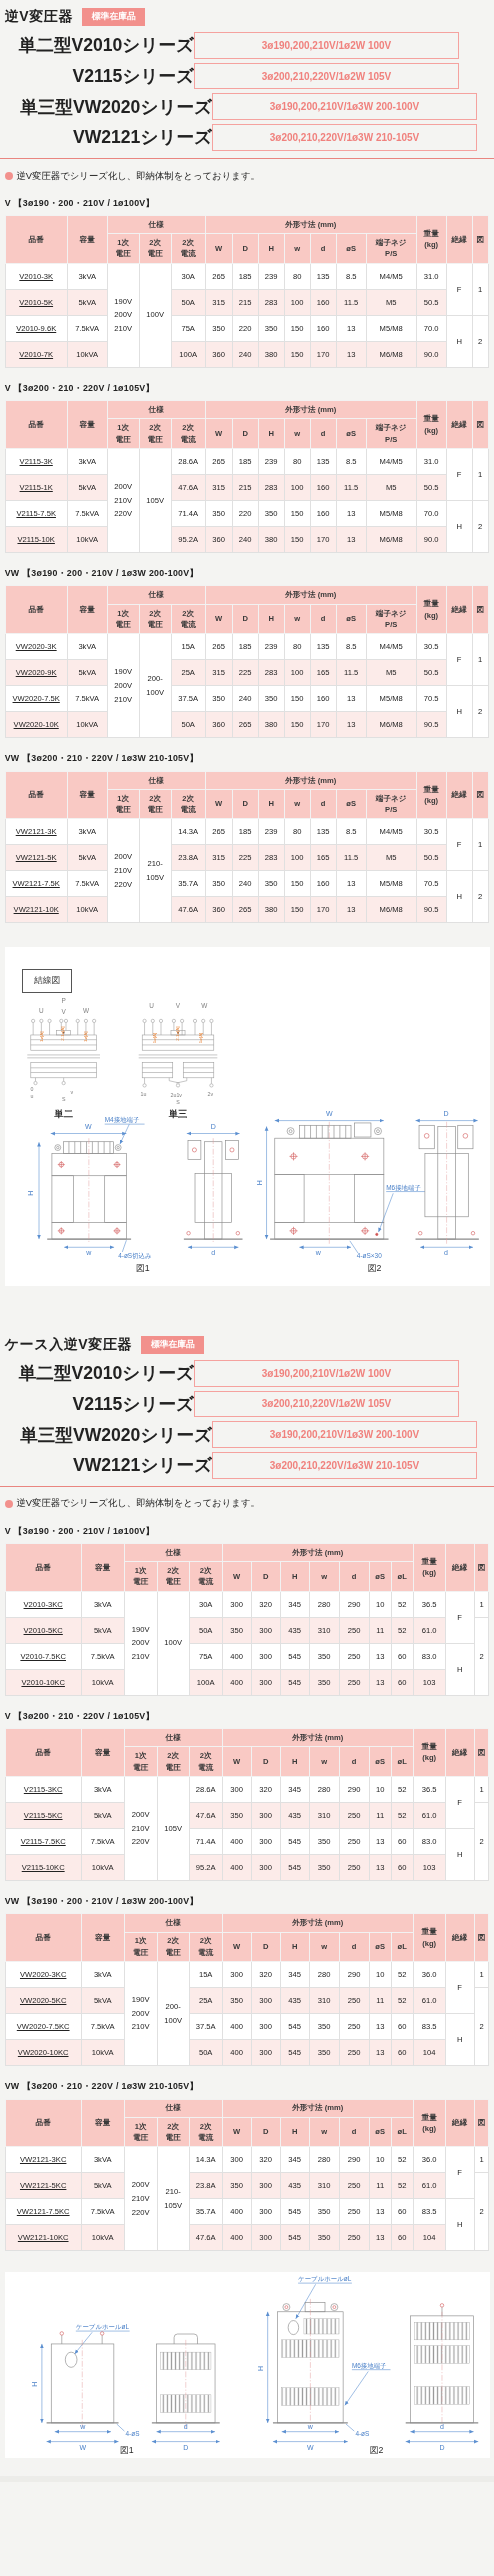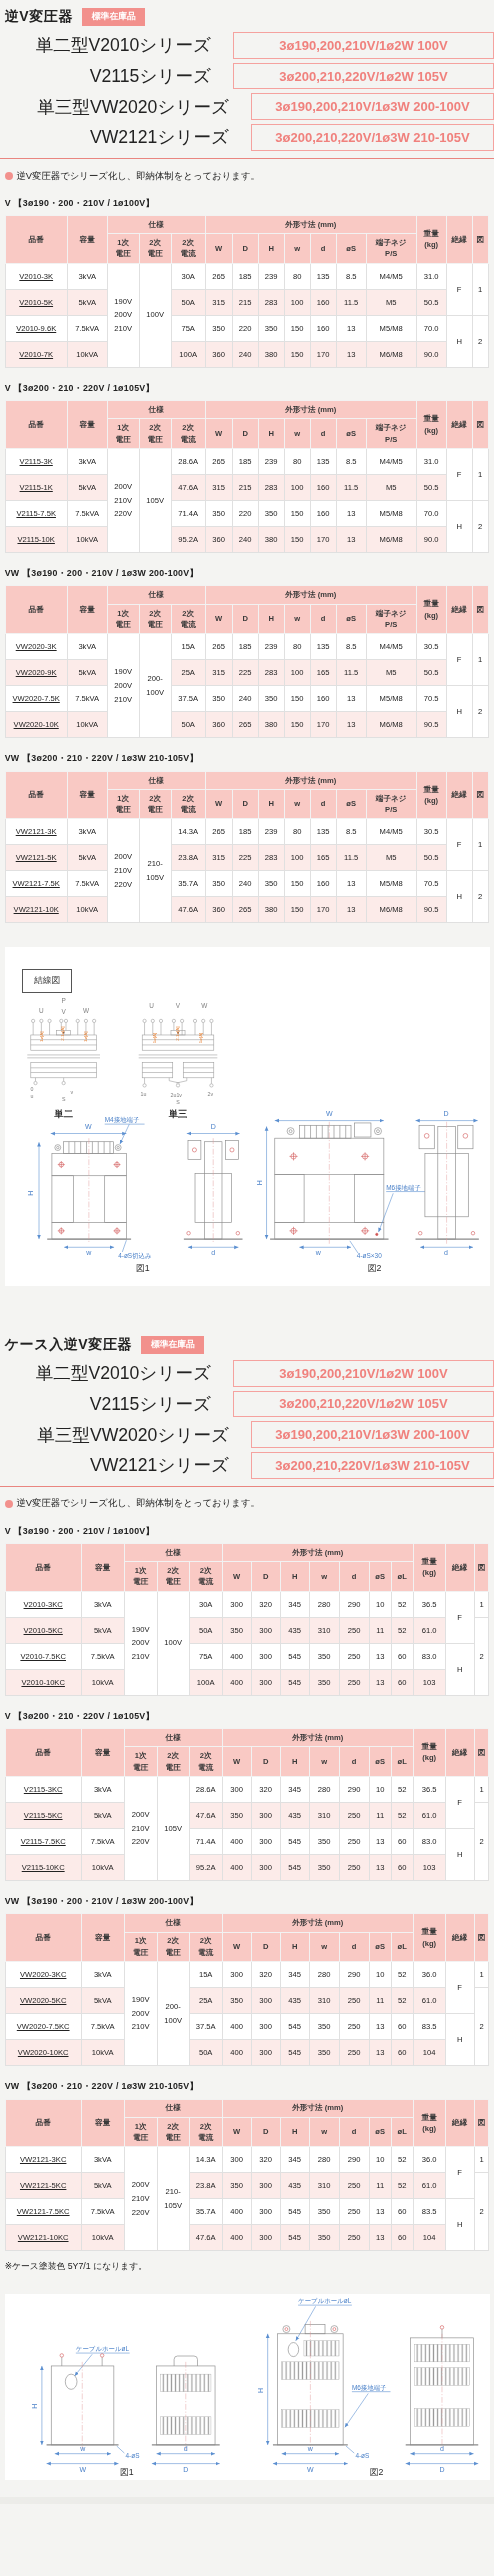--- a/index.html
+++ b/index.html
@@ -3,24 +3,24 @@
 <meta charset="utf-8">
 <style>
   html,body{margin:0;padding:0;}
   body{width:494px;background:#f4f4f2;font-family:"Liberation Sans","DejaVu Sans",sans-serif;color:#222;}
   .page{width:494px;overflow:hidden;}
   .sec-head{display:flex;align-items:center;gap:9.4px;padding:8.2px 0 0 4.7px;}
   .sec-title{font-size:14px;margin:0;font-weight:bold;letter-spacing:0.6px;}
   .badge{background:#f2908c;color:#fff;font-size:8.8px;font-weight:bold;padding:2.9px 9.4px;}
   .series{margin-top:5.9px;}
   .series-row{display:flex;align-items:center;margin-bottom:4.1px;}
-  .series-name{flex:0 0 194px;text-align:right;font-size:17.6px;font-weight:normal;white-space:nowrap;margin-left:17px;}
+  .series-name{flex:0 0 194px;text-align:right;font-size:17.6px;font-weight:bold;white-space:nowrap;}
   .series-row.wide .series-name{flex-basis:212px;}
-  .series-spec{margin-left:22px;width:263px;height:24.6px;border:1.2px solid #f5a29f;color:#f0817d;
-    font-weight:bold;font-size:13px;display:flex;align-items:center;justify-content:center;white-space:nowrap;}
+  .series-spec{margin-left:0;width:263px;height:24.6px;border:1.2px solid #f5a29f;color:#f0817d;
+    font-weight:bold;font-size:10px;display:flex;align-items:center;justify-content:center;white-space:nowrap;}
   .divider{border:none;height:1.2px;background:#e98580;margin:7px 0 0 0;}
   .bullet{margin:10.6px 4.7px 0 4.7px;font-size:9.4px;display:flex;align-items:center;gap:2.9px;}
   .dot{width:8.8px;height:8.8px;border-radius:50%;background:#f2918d;display:inline-block;flex:none;}
   .tcaption{margin:15.2px 0 5.3px 4.7px;font-size:8.8px;font-weight:bold;letter-spacing:0.3px;}
   table.spec{border-collapse:collapse;table-layout:fixed;margin-left:4.7px;background:#fff;}
   .spec th{background:#f9c9c4;border:0.6px solid #f2f2f2;font-size:7.6px;font-weight:bold;padding:2.9px 1.2px;
     white-space:pre-line;line-height:1.5;color:#3a3a3a;}
   .spec td{border:0.6px solid #e0e0e0;text-align:center;font-size:7.6px;height:25px;padding:0 1.2px;background:#fff;}
   .spec tr.alt td{background:#fcebe9;}
   .spec td.keep,.spec tr.alt td.keep{background:#fff;}
@@ -1207,21 +1207,20 @@
               <td>545</td>
               <td>350</td>
               <td>250</td>
               <td>13</td>
               <td>60</td>
               <td>104</td>
             </tr>
           </tbody>
         </table>
       </div>
-    <p class="footnote">※ケース塗装色 5Y7/1 になります。</p>
 
     <div class="panel panel2">
       <svg class="draw" width="485" height="186" viewBox="0 0 827 318">
         <defs>
           <marker id="a2" viewBox="0 0 10 10" refX="9" refY="5" markerWidth="8" markerHeight="8" orient="auto-start-reverse">
             <path d="M0,1 L9,5 L0,9 z" fill="#5b8fd0"></path>
           </marker>
           <pattern id="vent" width="7" height="8" patternUnits="userSpaceOnUse">
             <path d="M3.5,0 V8" stroke="#9a9a9a" stroke-width="2"></path>
           </pattern>

